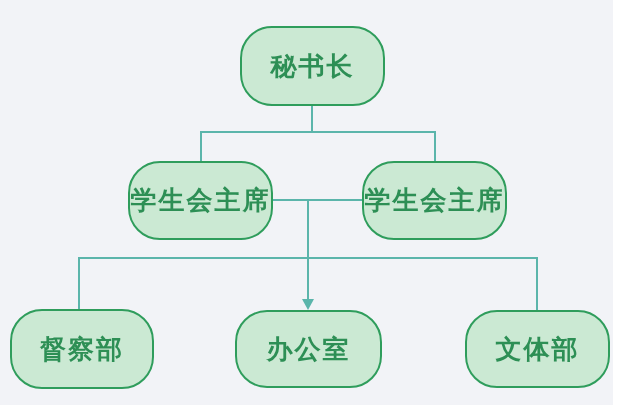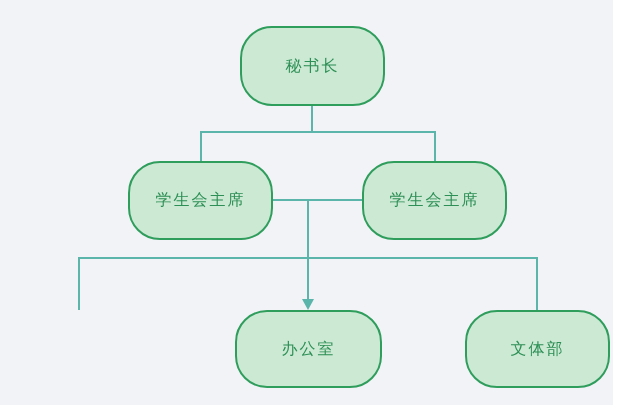--- a/index.html
+++ b/index.html
@@ -29,22 +29,22 @@
     position:absolute;
     box-sizing:border-box;
     background:var(--node-fill);
     border:2px solid var(--node-border);
     border-radius:32px;
     display:flex;align-items:center;justify-content:center;
     cursor:default;
   }
   .node .label{
     color:var(--node-text);
-    font-size:16px;
-    font-weight:normal;
+    font-size:26px;
+    font-weight:bold;
     letter-spacing:2px;
     white-space:nowrap;
   }
   .line{
     position:absolute;
     background:var(--connector);
   }
   .line.h{height:2px;}
   .line.v{width:2px;}
   .arrowhead{
@@ -78,20 +78,23 @@
   </div>
 
   <div class="node" style="left:128px;top:161px;width:145px;height:79px">
     <span class="label">学生会主席</span>
   </div>
 
   <div class="node" style="left:362px;top:161px;width:145px;height:79px">
     <span class="label">学生会主席</span>
   </div>
 
+  <div class="node" style="left:10px;top:309px;width:144px;height:80px">
+    <span class="label">督察部</span>
+  </div>
 
   <div class="node" style="left:465px;top:310px;width:145px;height:78px">
     <span class="label">文体部</span>
   </div>
 
   <div class="node" style="left:235px;top:310px;width:147px;height:78px">
     <span class="label">办公室</span>
   </div>
 
   <div class="edge-strip"></div>

